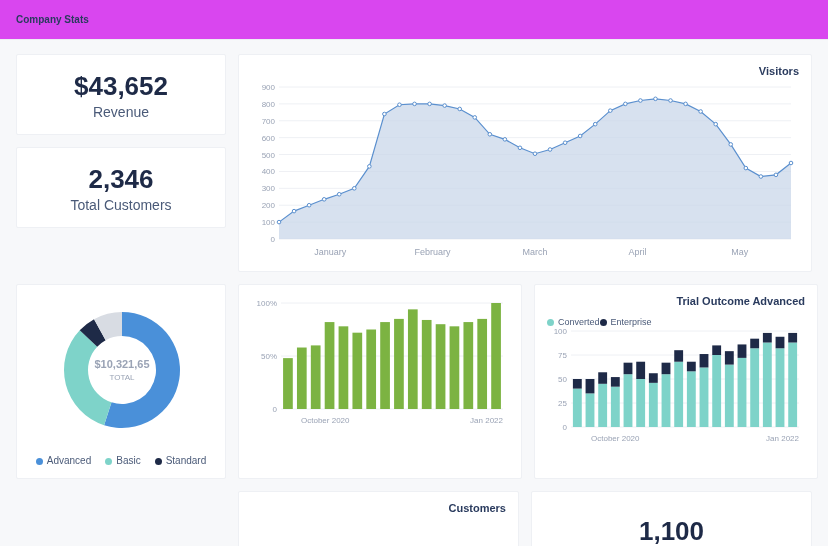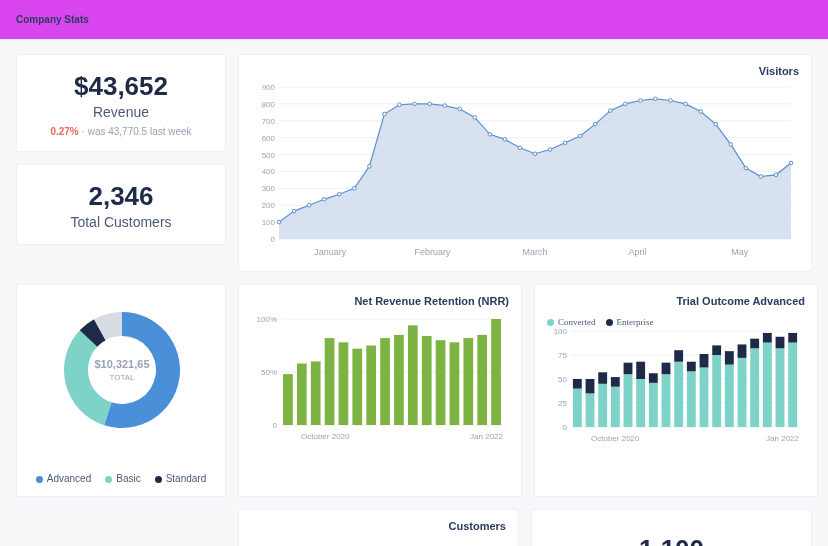--- a/index.html
+++ b/index.html
@@ -10,44 +10,39 @@
   .kpi { padding: 16px 10px 14px; text-align: center; }
   .kpi-val { font-size: 26px; font-weight: 700; color: #1e2a47; }
   .kpi-lbl { font-size: 14px; color: #4a5a78; margin-top: 2px; }
   .kpi-sub { font-size: 10px; color: #97a1b3; margin-top: 6px; }
   .kpi-sub .neg { color: #e46b5b; font-weight: 600; }
   .kpi-sub .pos { color: #7cb342; font-weight: 600; }
   .leftcol { display: flex; flex-direction: column; gap: 12px; }
   .visitors { padding: 10px 12px 6px; }
   .card-title { font-size: 11px; font-weight: 600; color: #2a3b5e; margin-bottom: 4px; text-align: right; }
   .row2 { display: grid; grid-template-columns: 210px 1fr 1fr; gap: 12px; grid-column: 1 / -1; }
-  .mini-legend { font-size: 9px; color: #4a5a78; display: flex; gap: 10px; margin-top: 10px; font-family: Liberation Serif, serif; }
+  .mini-legend { font-size: 9px; color: #4a5a78; display: flex; margin-top: 10px; }
   .dot { display: inline-block; width: 7px; height: 7px; border-radius: 50%; margin-right: 4px; vertical-align: middle; }
   .row3 { display: grid; grid-template-columns: 210px 1fr 1fr; gap: 12px; grid-column: 1 / -1; }
   .embed { text-align: center; padding: 24px 10px; }
   .embed-val { font-size: 26px; font-weight: 700; color: #1e2a47; }
   svg text { font-family: inherit; fill: #9aa3b5; }
-  .legend-row { display: flex; gap: 14px; justify-content: center; font-size: 10px; color: #4a5a78; margin-top: 24px;}
+  .legend-row { display: flex; gap: 14px; justify-content: center; font-size: 10px; color: #4a5a78; margin-top: 6px;}
 </style>
 </head>
 <body>
 
 <div class="header">Company Stats</div>
 
 <div class="dash">
 
   <div class="leftcol">
     <div class="card kpi">
       <div class="kpi-val">$43,652</div>
       <div class="kpi-lbl">Revenue</div>
-      <div class="kpi-sub">
-        <span class="neg">0.27%</span>
-        <span>·</span>
-        <span>was 43,770.5 last week</span>
-      </div>
     </div>
     <div class="card kpi">
       <div class="kpi-val">2,346</div>
       <div class="kpi-lbl">Total Customers</div>
     </div>
   </div>
 
   <div class="card visitors">
     <div class="card-title">Visitors</div>
     <svg id="visitors-svg" width="548" height="180" viewBox="0 0 548 180">
@@ -127,21 +122,20 @@
           <text x="93" y="85" text-anchor="middle" font-size="8" fill="#b8bfca">TOTAL</text>
         </svg>
       <div class="legend-row">
         <span><span class="dot" style="background:#4a90d9"></span><span>Advanced</span></span>
         <span><span class="dot" style="background:#7ed3c9"></span><span>Basic</span></span>
         <span><span class="dot" style="background:#1e2a47"></span><span>Standard</span></span>
       </div>
     </div>
 
     <div class="card" style="padding:10px 12px 6px;">
-      <div class="card-title">Net Revenue Retention (NRR)</div>
       <svg id="nrr-svg" width="258" height="132" viewBox="0 0 258 132">
           <line x1="30" x2="252" y1="114" y2="114" stroke="#eef0f4"></line>
           <text x="26" y="117" text-anchor="end" font-size="8">0</text>
           <line x1="30" x2="252" y1="61" y2="61" stroke="#eef0f4"></line>
           <text x="26" y="64" text-anchor="end" font-size="8">50%</text>
           <line x1="30" x2="252" y1="8" y2="8" stroke="#eef0f4"></line>
           <text x="26" y="11" text-anchor="end" font-size="8">100%</text>
           <rect x="32.08125" y="63.120000000000005" width="9.712499999999999" height="50.879999999999995" fill="#7cb342"></rect>
           <rect x="45.95625" y="52.52" width="9.712499999999999" height="61.48" fill="#7cb342"></rect>
           <rect x="59.83125" y="50.400000000000006" width="9.712499999999999" height="63.599999999999994" fill="#7cb342"></rect>

